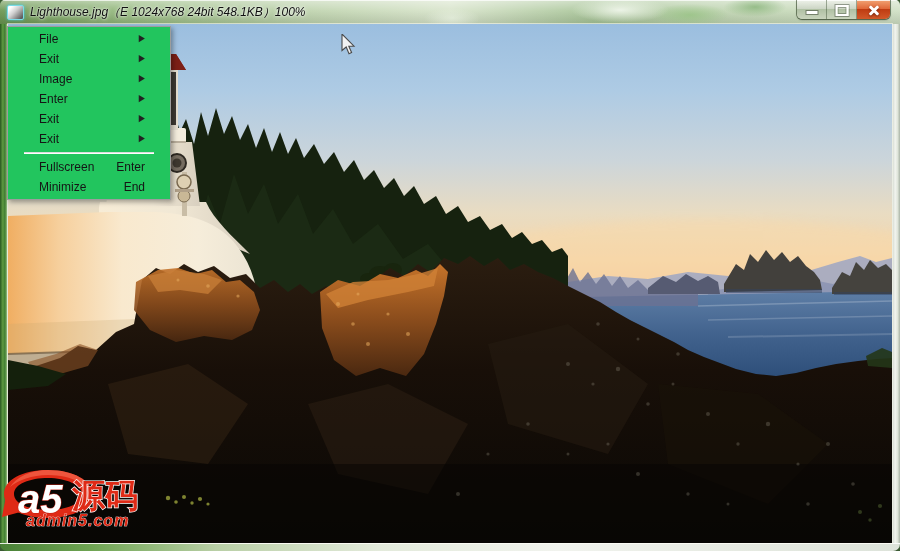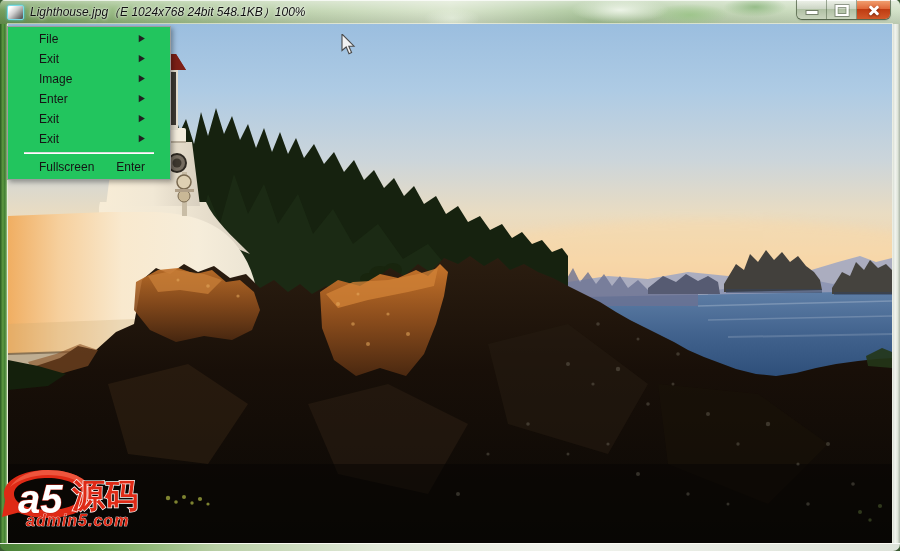--- a/index.html
+++ b/index.html
@@ -316,20 +316,24 @@
     </div>
     <div class="menu-item">
       <span class="mi-label">Exit</span>
       <span class="mi-arrow">▶</span>
     </div>
     <div class="menu-sep"></div>
     <div class="menu-item">
       <span class="mi-label">Fullscreen</span>
       <span class="mi-shortcut">Enter</span>
     </div>
+    <div class="menu-item">
+      <span class="mi-label">Minimize</span>
+      <span class="mi-shortcut">End</span>
+    </div>
   </div>
 
   <div class="watermark">
     <svg width="158" height="62" viewBox="0 0 158 62">
       <g>
         <path fill-rule="evenodd" fill="#df2a16" d="M46,2 C72,2 90,13 90,26 C90,40 70,50 46,50 C20,50 2,40 2,26 C2,12 20,2 46,2 Z
              M46,10 C28,10 12,16 12,26 C12,36 28,42 46,42 C64,42 80,36 80,26 C80,17 64,10 46,10 Z"></path>
         <path d="M4,28 L0,49 L22,43 Z" fill="#df2a16"></path>
         <path d="M46,2 C72,2 90,13 90,26 C89,18 70,7 46,7 C30,7 16,12 8,19 C14,9 29,2 46,2 Z" fill="#f4684e" opacity=".7"></path>
       </g>

